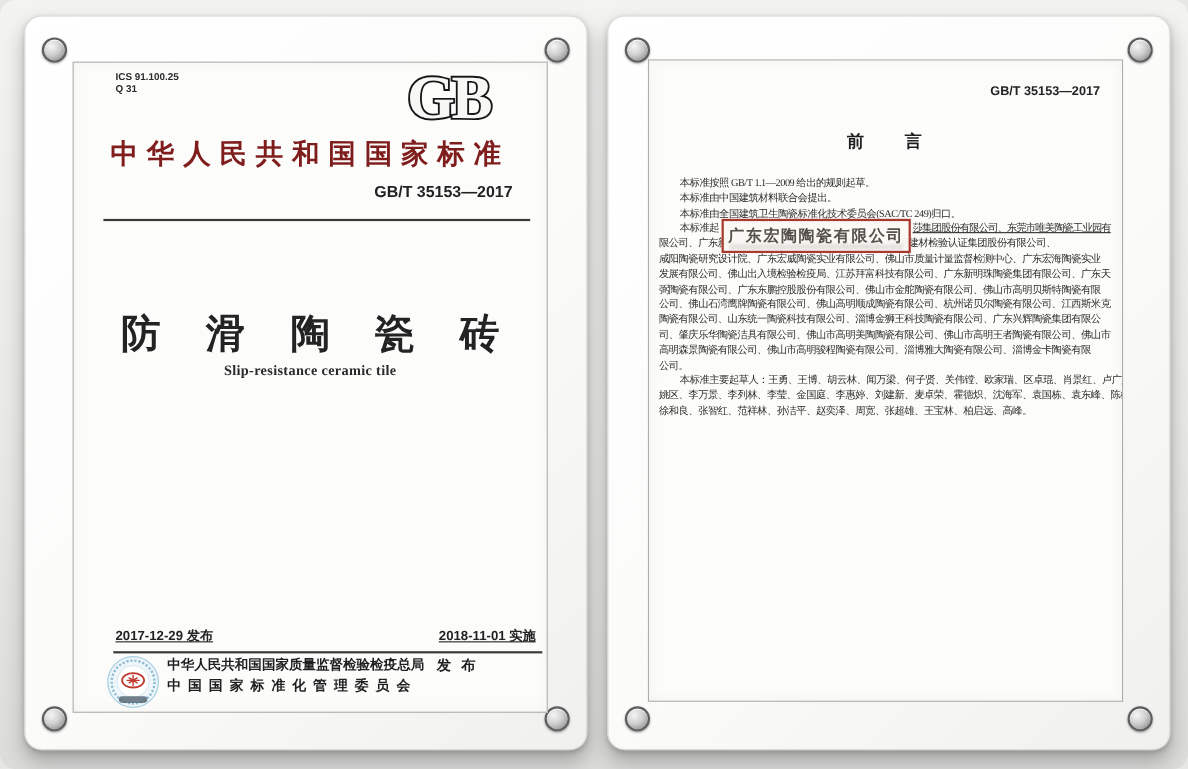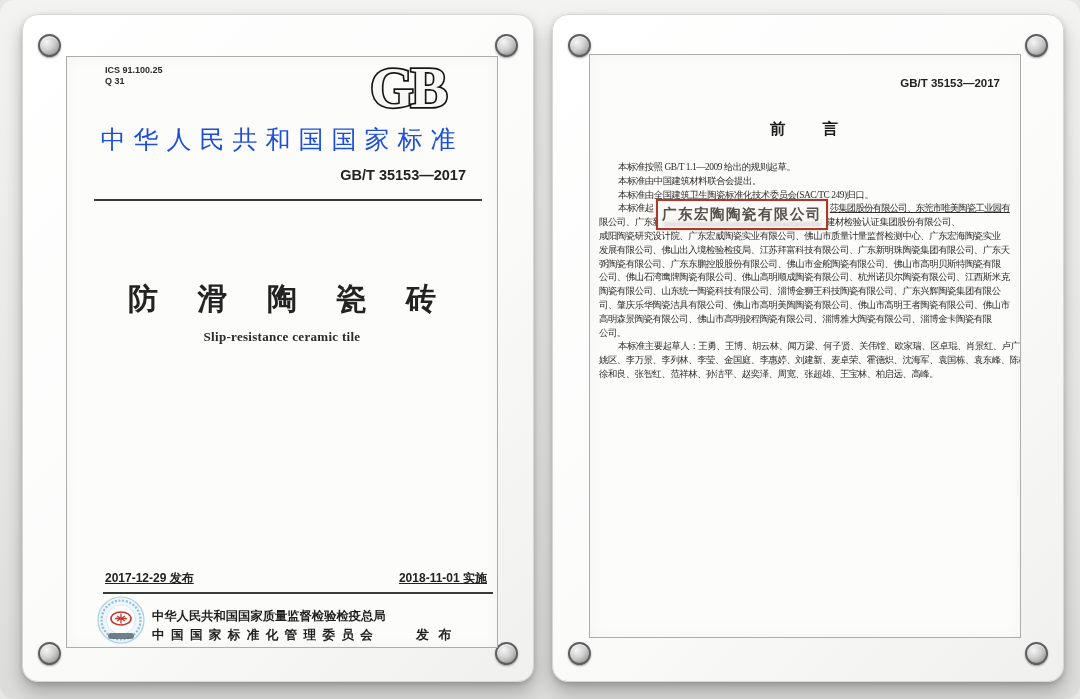--- a/index.html
+++ b/index.html
@@ -21,36 +21,36 @@
   
   .paper{position:absolute;background:#fcfcfb;border:1px solid #adadaa;
          box-shadow:inset 0 0 14px rgba(0,0,0,.04);overflow:hidden;}
   .paper.pleft{left:43px;top:41px;width:430px;height:590px;}
   .paper.pright{left:36px;top:39px;width:430px;height:582px;}
   
   .ics{position:absolute;left:38px;top:8px;font-family:"Liberation Sans","DejaVu Sans",sans-serif;
        font-size:9px;font-weight:bold;line-height:11px;color:#2b2b2b;}
   .gb-logo{position:absolute;right:22px;top:3px;}
   .nat-title{position:absolute;left:0;right:0;top:66px;text-align:center;
-             font-size:25px;font-weight:normal;letter-spacing:8px;color:#1d4ed8;white-space:nowrap;}
+             font-size:25px;font-weight:bold;letter-spacing:8px;color:#7f1d1d;white-space:nowrap;}
   .std-no-left{position:absolute;right:31px;top:110px;font-size:14.5px;font-weight:bold;
                font-family:"Liberation Sans","DejaVu Sans",sans-serif;color:#222;}
   .rule-top{position:absolute;left:27px;right:15px;top:142px;height:1.6px;background:#3a3a3a;}
   .doc-title{position:absolute;left:0;right:0;top:222px;text-align:center;
-             font-size:30px;font-weight:bold;letter-spacing:16px;text-indent:16px;color:#232323;white-space:nowrap;}
+             font-size:36px;font-weight:bold;letter-spacing:16px;text-indent:16px;color:#232323;white-space:nowrap;}
   .doc-sub{position:absolute;left:0;right:0;top:272px;text-align:center;
            font-size:13px;font-weight:bold;color:#2a2a2a;letter-spacing:.3px;}
   .dates{position:absolute;left:38px;right:10px;top:513px;display:flex;justify-content:space-between;
          font-size:12px;font-weight:bold;font-family:"Liberation Sans","DejaVu Sans",sans-serif;color:#222;text-decoration:underline;}
   .rule-bottom{position:absolute;left:36px;right:4px;top:535px;height:1.6px;background:#3a3a3a;}
-  .issuer-row{position:absolute;left:30px;top:539px;display:flex;align-items:flex-end;}
+  .issuer-row{position:absolute;left:30px;top:539px;display:flex;align-items:flex-start;}
   .issuer-block{margin-left:7px;width:240px;}
   .issuer-l1{font-size:12.3px;font-weight:bold;white-space:nowrap;letter-spacing:0;color:#1f1f1f;}
   .issuer-l2{font-size:12.6px;font-weight:bold;white-space:nowrap;letter-spacing:1.6px;color:#1f1f1f;margin-top:2px;}
-  .publish{margin-left:24px;font-size:13px;font-weight:bold;letter-spacing:3px;color:#1f1f1f;}
+  .publish{margin-left:5px;font-size:13px;font-weight:bold;letter-spacing:3px;color:#1f1f1f;}
   
   .std-no-right{position:absolute;right:20px;top:22px;font-size:11.5px;font-weight:bold;
                 font-family:"Liberation Sans","DejaVu Sans",sans-serif;color:#222;}
   .foreword-h{position:absolute;left:0;right:0;top:64px;text-align:center;
               font-size:15.5px;font-weight:bold;letter-spacing:2px;color:#1d1d1d;}
   .fw-body{position:absolute;left:9px;right:4px;top:106px;font-size:9.4px;line-height:13.8px;
            letter-spacing:-.45px;color:#2e2c2a;}
   .bline{height:13.8px;white-space:nowrap;}
   .bline.ind{text-indent:19px;}
   .ind-sp{display:inline-block;width:19px;}

